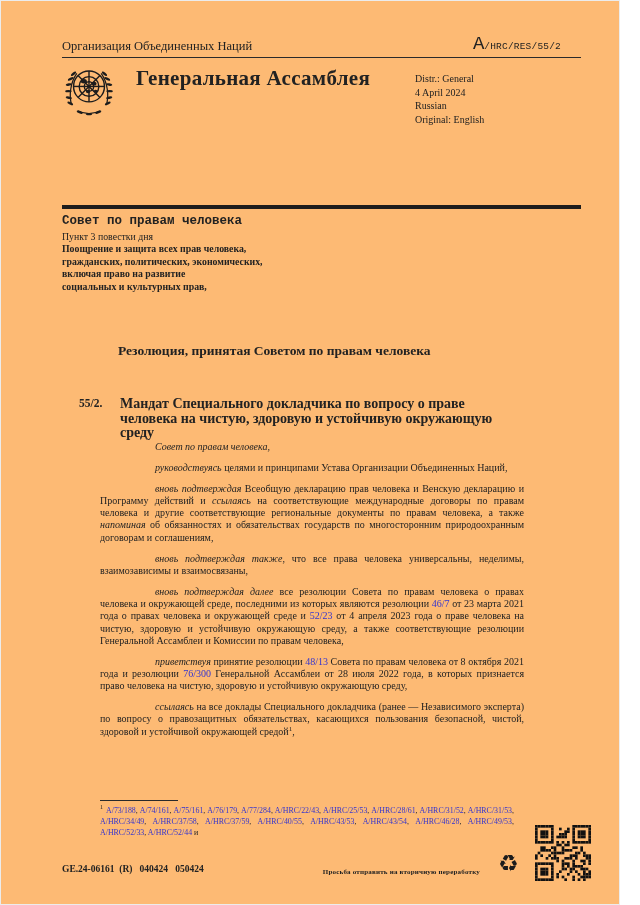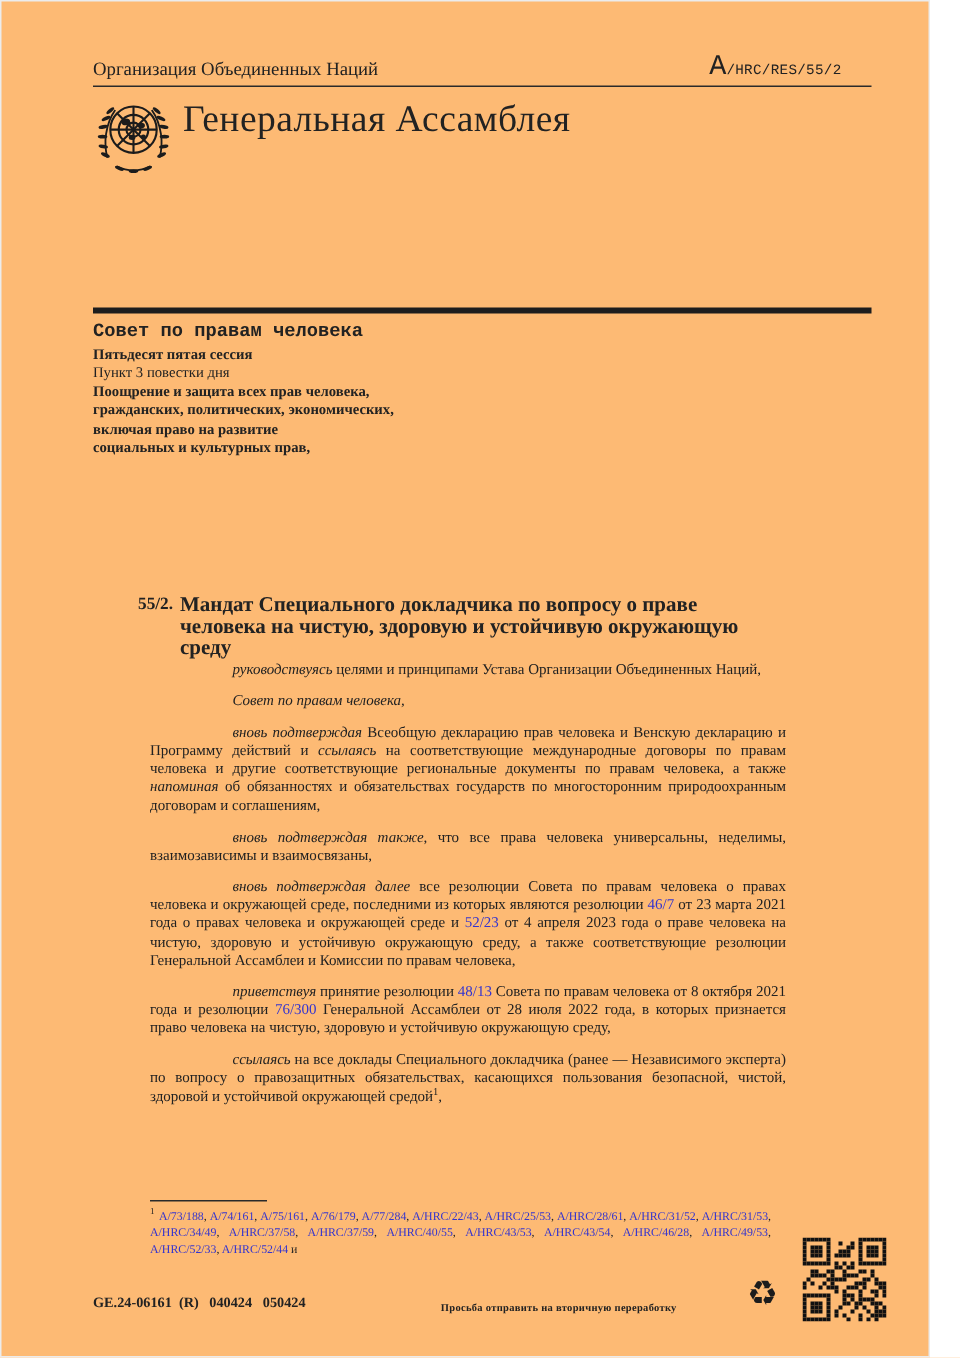--- a/index.html
+++ b/index.html
@@ -9,50 +9,50 @@
   .page { position:relative; width:620px; height:905px; background:#fdba74; overflow:hidden;
           box-shadow: inset 0 0 0 1px #ececec; }
 
   
   .org-name { position:absolute; left:62px; top:39px; font-size:12.5px; }
   .doc-symbol { position:absolute; right:59px; top:33px; white-space:nowrap;font-family:Liberation Mono, monospace; }
   .sym-big { font-size:19px; }
   .sym-rest { font-size:9.5px; letter-spacing:.2px; }
   .top-rule { position:absolute; left:62px; top:57px; width:519px; border-top:1.5px solid #2a2a2a; }
   .emblem { position:absolute; left:59px; top:63px; width:60px; height:60px; }
-  .ga-title { position:absolute; left:122px; top:66px; font-size:25px; font-weight:normal; letter-spacing:.3px; }
+  .ga-title { position:absolute; left:136px; top:66px; font-size:21px; font-weight:bold; letter-spacing:.3px; }
   .distr-block { position:absolute; left:415px; top:72px; font-size:10px; line-height:13.5px; }
   .black-bar { position:absolute; left:62px; top:205px; width:519px; height:3.5px; background:#1d1d1d; }
 
   
   .session { position:absolute; left:62px; top:214px; font-size:9.8px; line-height:12.4px; }
   .session .council { font-size:12.5px; font-weight:bold; line-height:15px; margin-bottom:2px;font-family:Liberation Mono, monospace; }
   .bold { font-weight:bold; }
 
   
   .res-title { position:absolute; left:118px; top:342px; font-size:13.5px; font-weight:bold; line-height:18px; }
-  .res-no { position:absolute; left:92px; top:397px; font-size:11.5px; font-weight:bold; }
+  .res-no { position:absolute; left:79px; top:397px; font-size:11.5px; font-weight:bold; }
   .res-subject { position:absolute; left:120px; top:397px; width:385px; font-size:14px; font-weight:bold; line-height:14.5px; }
 
   
   .preamble { position:absolute; left:100px; top:441px; width:424px; font-size:10px; line-height:12.3px; text-align:justify; }
   .preamble p { text-indent:55px; margin-bottom:8.5px; }
   .seg-i { font-style:italic; }
   .seg-l { color:var(--link); }
   sup { font-size:7px; vertical-align:super; line-height:0; }
 
   
   .fn-rule { position:absolute; left:100px; top:800px; width:78px; border-top:1px solid #2a2a2a; }
   .footnote { position:absolute; left:100px; top:806px; width:414px; font-size:7.9px; line-height:10.8px; text-align:justify; }
   .footnote sup { font-size:6px; margin-right:3px; }
   .fn-ref { color:var(--link); }
 
   
   .ge-number { position:absolute; left:62px; top:864px; font-size:9.5px; white-space:pre;font-weight:bold; }
-  .recycle-text { position:absolute; left:250px; top:868px; width:245px; text-align:center;
+  .recycle-text { position:absolute; left:235px; top:868px; width:245px; text-align:right;
                   font-size:7px; font-weight:bold; letter-spacing:.2px; }
   .recycle-icon { position:absolute; left:498px; top:852px; font-size:23px; line-height:1;
                   font-family:"DejaVu Sans",sans-serif; color:#1c1c1c; }
   .qr { position:absolute; left:535px; top:825px; width:56px; height:56px; }
 </style>
 </head>
 <body>
 
 <div class="page">
 
@@ -102,41 +102,47 @@
       <use href="#lf" transform="translate(51.5,17) rotate(25)"></use>
       <use href="#lf" transform="translate(48.5,11.5) rotate(40)"></use>
       <use href="#lf" transform="translate(22,52.5) rotate(22)"></use>
       <use href="#lf" transform="translate(32,54.5)"></use>
       <use href="#lf" transform="translate(42,52.5) rotate(-22)"></use>
     </svg>
   </div>
 
   <div class="ga-title">Генеральная Ассамблея</div>
 
+  <div class="distr-block">
+    <div>Distr.: General</div>
+    <div>4 April 2024</div>
+    <div>Russian</div>
+    <div>Original: English</div>
+  </div>
 
   <div class="black-bar"></div>
 
   <div class="session">
     <div class="council">Совет по правам человека</div>
-    <div class="bold">Пятьдесят пятая сессия</div>
     <div>Пункт 3 повестки дня</div>
     <div class="bold">Поощрение и защита всех прав человека,</div>
     <div class="bold">гражданских, политических, экономических,</div>
     <div class="bold">включая право на развитие</div>
     <div class="bold">социальных и культурных прав,</div>
   </div>
 
   <div class="res-title">
+    <div>Резолюция, принятая Советом по правам человека</div>
   </div>
   <div class="res-no">55/2.</div>
   <div class="res-subject">Мандат Специального докладчика по вопросу о праве человека на чистую, здоровую и устойчивую окружающую среду</div>
 
   <div class="preamble" id="preamble">
+      <p><span class="seg-i">Совет по правам человека,</span></p>
       <p><span class="seg-i">руководствуясь</span><span class="seg-n"> целями и принципами Устава Организации Объединенных Наций,</span></p>
-      <p><span class="seg-i">Совет по правам человека,</span></p>
       <p><span class="seg-i">вновь подтверждая</span><span class="seg-n"> Всеобщую декларацию прав человека и Венскую декларацию и Программу действий и </span><span class="seg-i">ссылаясь</span><span class="seg-n"> на соответствующие международные договоры по правам человека и другие соответствующие региональные документы по правам человека, а также </span><span class="seg-i">напоминая</span><span class="seg-n"> об обязанностях и обязательствах государств по многосторонним природоохранным договорам и соглашениям,</span></p>
       <p><span class="seg-i">вновь подтверждая также</span><span class="seg-n">, что все права человека универсальны, неделимы, взаимозависимы и взаимосвязаны,</span></p>
       <p><span class="seg-i">вновь подтверждая далее</span><span class="seg-n"> все резолюции Совета по правам человека о правах человека и окружающей среде, последними из которых являются резолюции </span><span class="seg-l">46/7</span><span class="seg-n"> от 23 марта 2021 года о правах человека и окружающей среде и </span><span class="seg-l">52/23</span><span class="seg-n"> от 4 апреля 2023 года о праве человека на чистую, здоровую и устойчивую окружающую среду, а также соответствующие резолюции Генеральной Ассамблеи и Комиссии по правам человека,</span></p>
       <p><span class="seg-i">приветствуя</span><span class="seg-n"> принятие резолюции </span><span class="seg-l">48/13</span><span class="seg-n"> Совета по правам человека от 8 октября 2021 года и резолюции </span><span class="seg-l">76/300</span><span class="seg-n"> Генеральной Ассамблеи от 28 июля 2022 года, в которых признается право человека на чистую, здоровую и устойчивую окружающую среду,</span></p>
       <p><span class="seg-i">ссылаясь</span><span class="seg-n"> на все доклады Специального докладчика (ранее — Независимого эксперта) по вопросу о правозащитных обязательствах, касающихся пользования безопасной, чистой, здоровой и устойчивой окружающей средой</span><sup>1</sup><span class="seg-n">,</span></p>
     </div>
 
   <div class="fn-rule"></div>
   <div class="footnote" id="footnote"><sup>1</sup><span class="fn-ref">A/73/188</span>, <span class="fn-ref">A/74/161</span>, <span class="fn-ref">A/75/161</span>, <span class="fn-ref">A/76/179</span>, <span class="fn-ref">A/77/284</span>, <span class="fn-ref">A/HRC/22/43</span>, <span class="fn-ref">A/HRC/25/53</span>, <span class="fn-ref">A/HRC/28/61</span>, <span class="fn-ref">A/HRC/31/52</span>, <span class="fn-ref">A/HRC/31/53</span>, <span class="fn-ref">A/HRC/34/49</span>, <span class="fn-ref">A/HRC/37/58</span>, <span class="fn-ref">A/HRC/37/59</span>, <span class="fn-ref">A/HRC/40/55</span>, <span class="fn-ref">A/HRC/43/53</span>, <span class="fn-ref">A/HRC/43/54</span>, <span class="fn-ref">A/HRC/46/28</span>, <span class="fn-ref">A/HRC/49/53</span>, <span class="fn-ref">A/HRC/52/33</span>, <span class="fn-ref">A/HRC/52/44</span> и</div>
 

